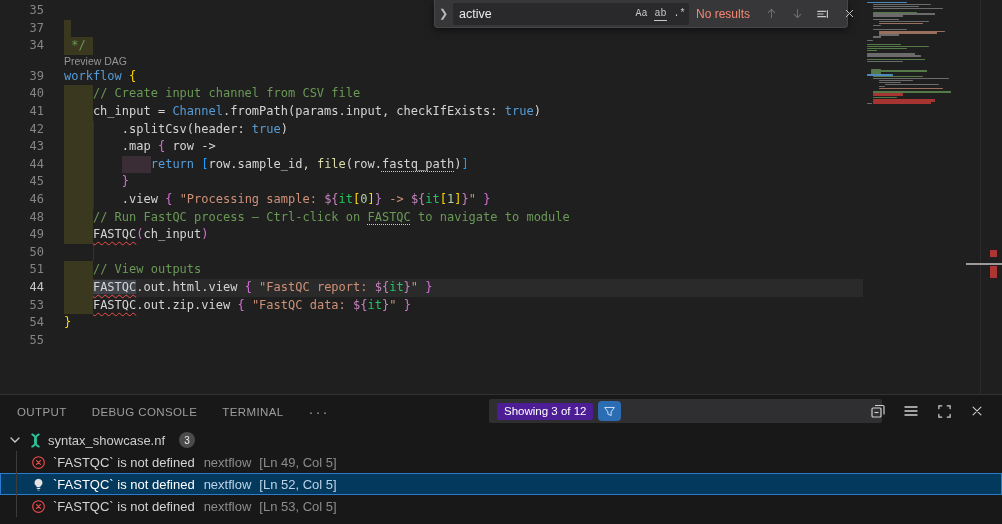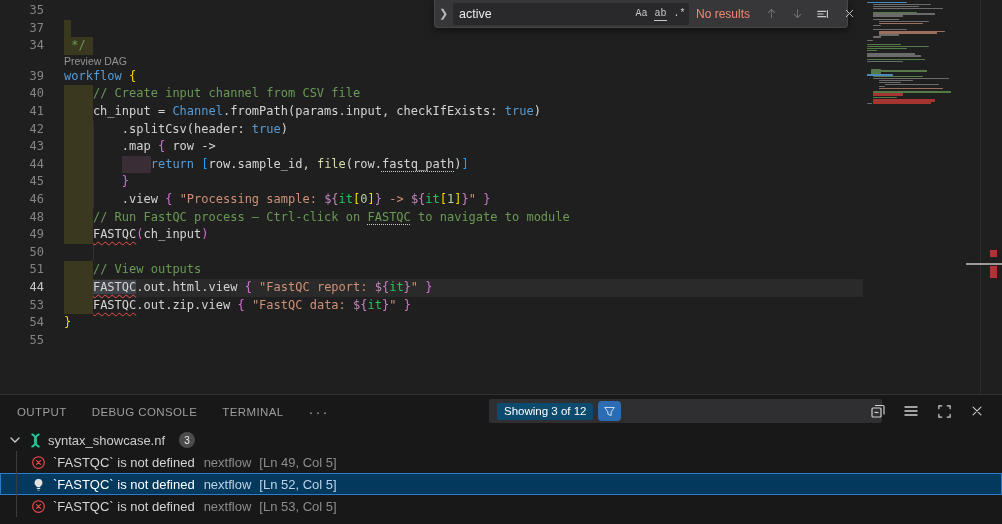--- a/index.html
+++ b/index.html
@@ -65,21 +65,21 @@
            border-top:1px solid #323233; }
   #tabsrow { position:relative; height:32px; display:flex; align-items:center; padding-left:17px; }
   .ptab { margin-right:25px; font-size:11.5px; letter-spacing:.4px; color:#9d9d9d; display:flex;
           align-items:center; gap:7px; height:100%; padding-top:2px; cursor:pointer; }
   .ptab.active { color:#e7e7e7; border-bottom:1px solid #e7e7e7; padding-top:3px; }
   .pbadge { background:#3d6bd8; color:#fff; font-size:10.5px; border-radius:10px; padding:1.5px 7px; }
   .more { color:#9d9d9d; font-size:15px; letter-spacing:2px; cursor:pointer; padding-top:0; }
   #filterbox { position:absolute; left:489px; top:4px; width:393px; height:24px; background:#2f2f31;
                border-radius:2px; display:flex; align-items:center; padding:0 2px 0 8px; }
   .fplaceholder { flex:1; color:#8f8f8f; font-size:12.5px; white-space:nowrap; overflow:hidden; }
-  .fshowing { background:#0c4a6e; color:#fff; font-size:11.5px; border-radius:2px; padding:2.5px 7px;
+  .fshowing { background:#4c1d95; color:#fff; font-size:11.5px; border-radius:2px; padding:2.5px 7px;
               margin-right:5px; white-space:nowrap; }
   .ffunnel { width:23px; height:20px; background:#2b6cb3; border-radius:4px; display:flex;
              align-items:center; justify-content:center; cursor:pointer; flex:none; }
   #pactions { position:absolute; right:16px; top:4px; height:24px; display:flex; align-items:center; gap:15px; }
   .abtn { display:flex; align-items:center; justify-content:center; width:18px; height:18px; cursor:pointer; }
 
   #tree { position:absolute; top:34px; left:0; width:1002px; }
   .theader { height:22px; display:flex; align-items:center; padding-left:7px; gap:5px; font-size:13px;
              color:#cccccc; cursor:pointer; }
   .tbadge { width:16px; height:16px; border-radius:50%; background:#4b4b4b; color:#efefef; font-size:10px;

